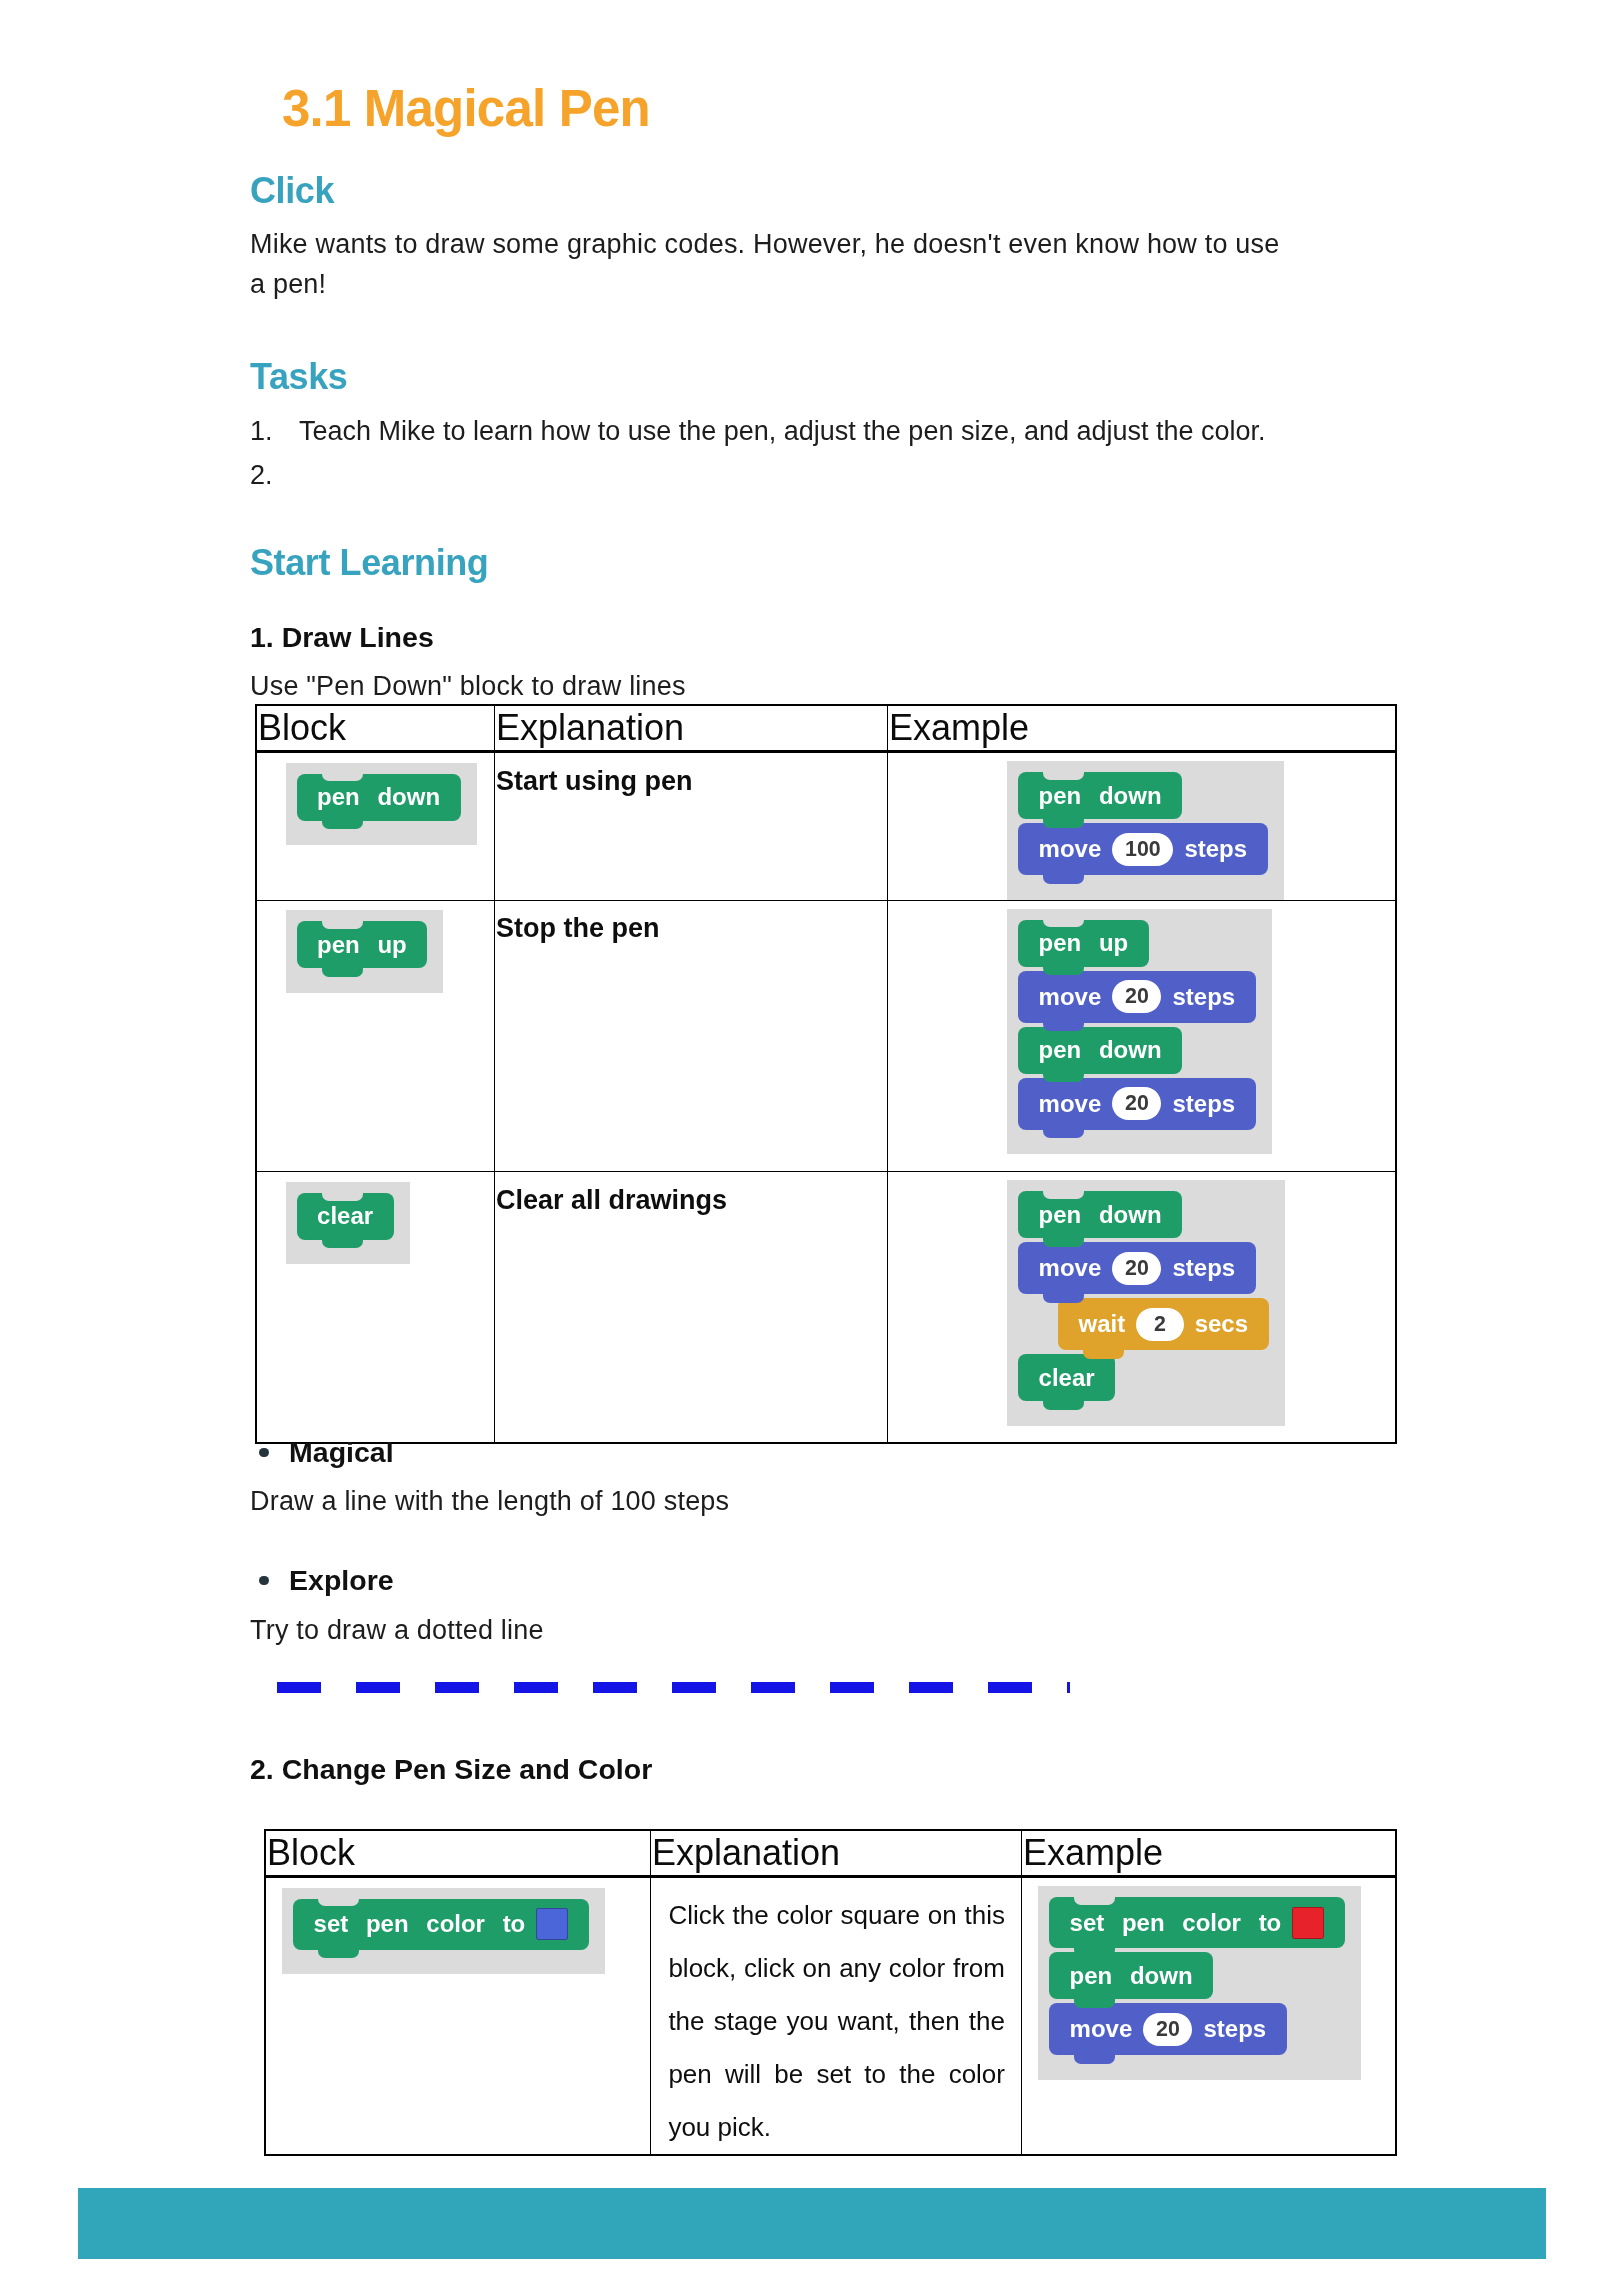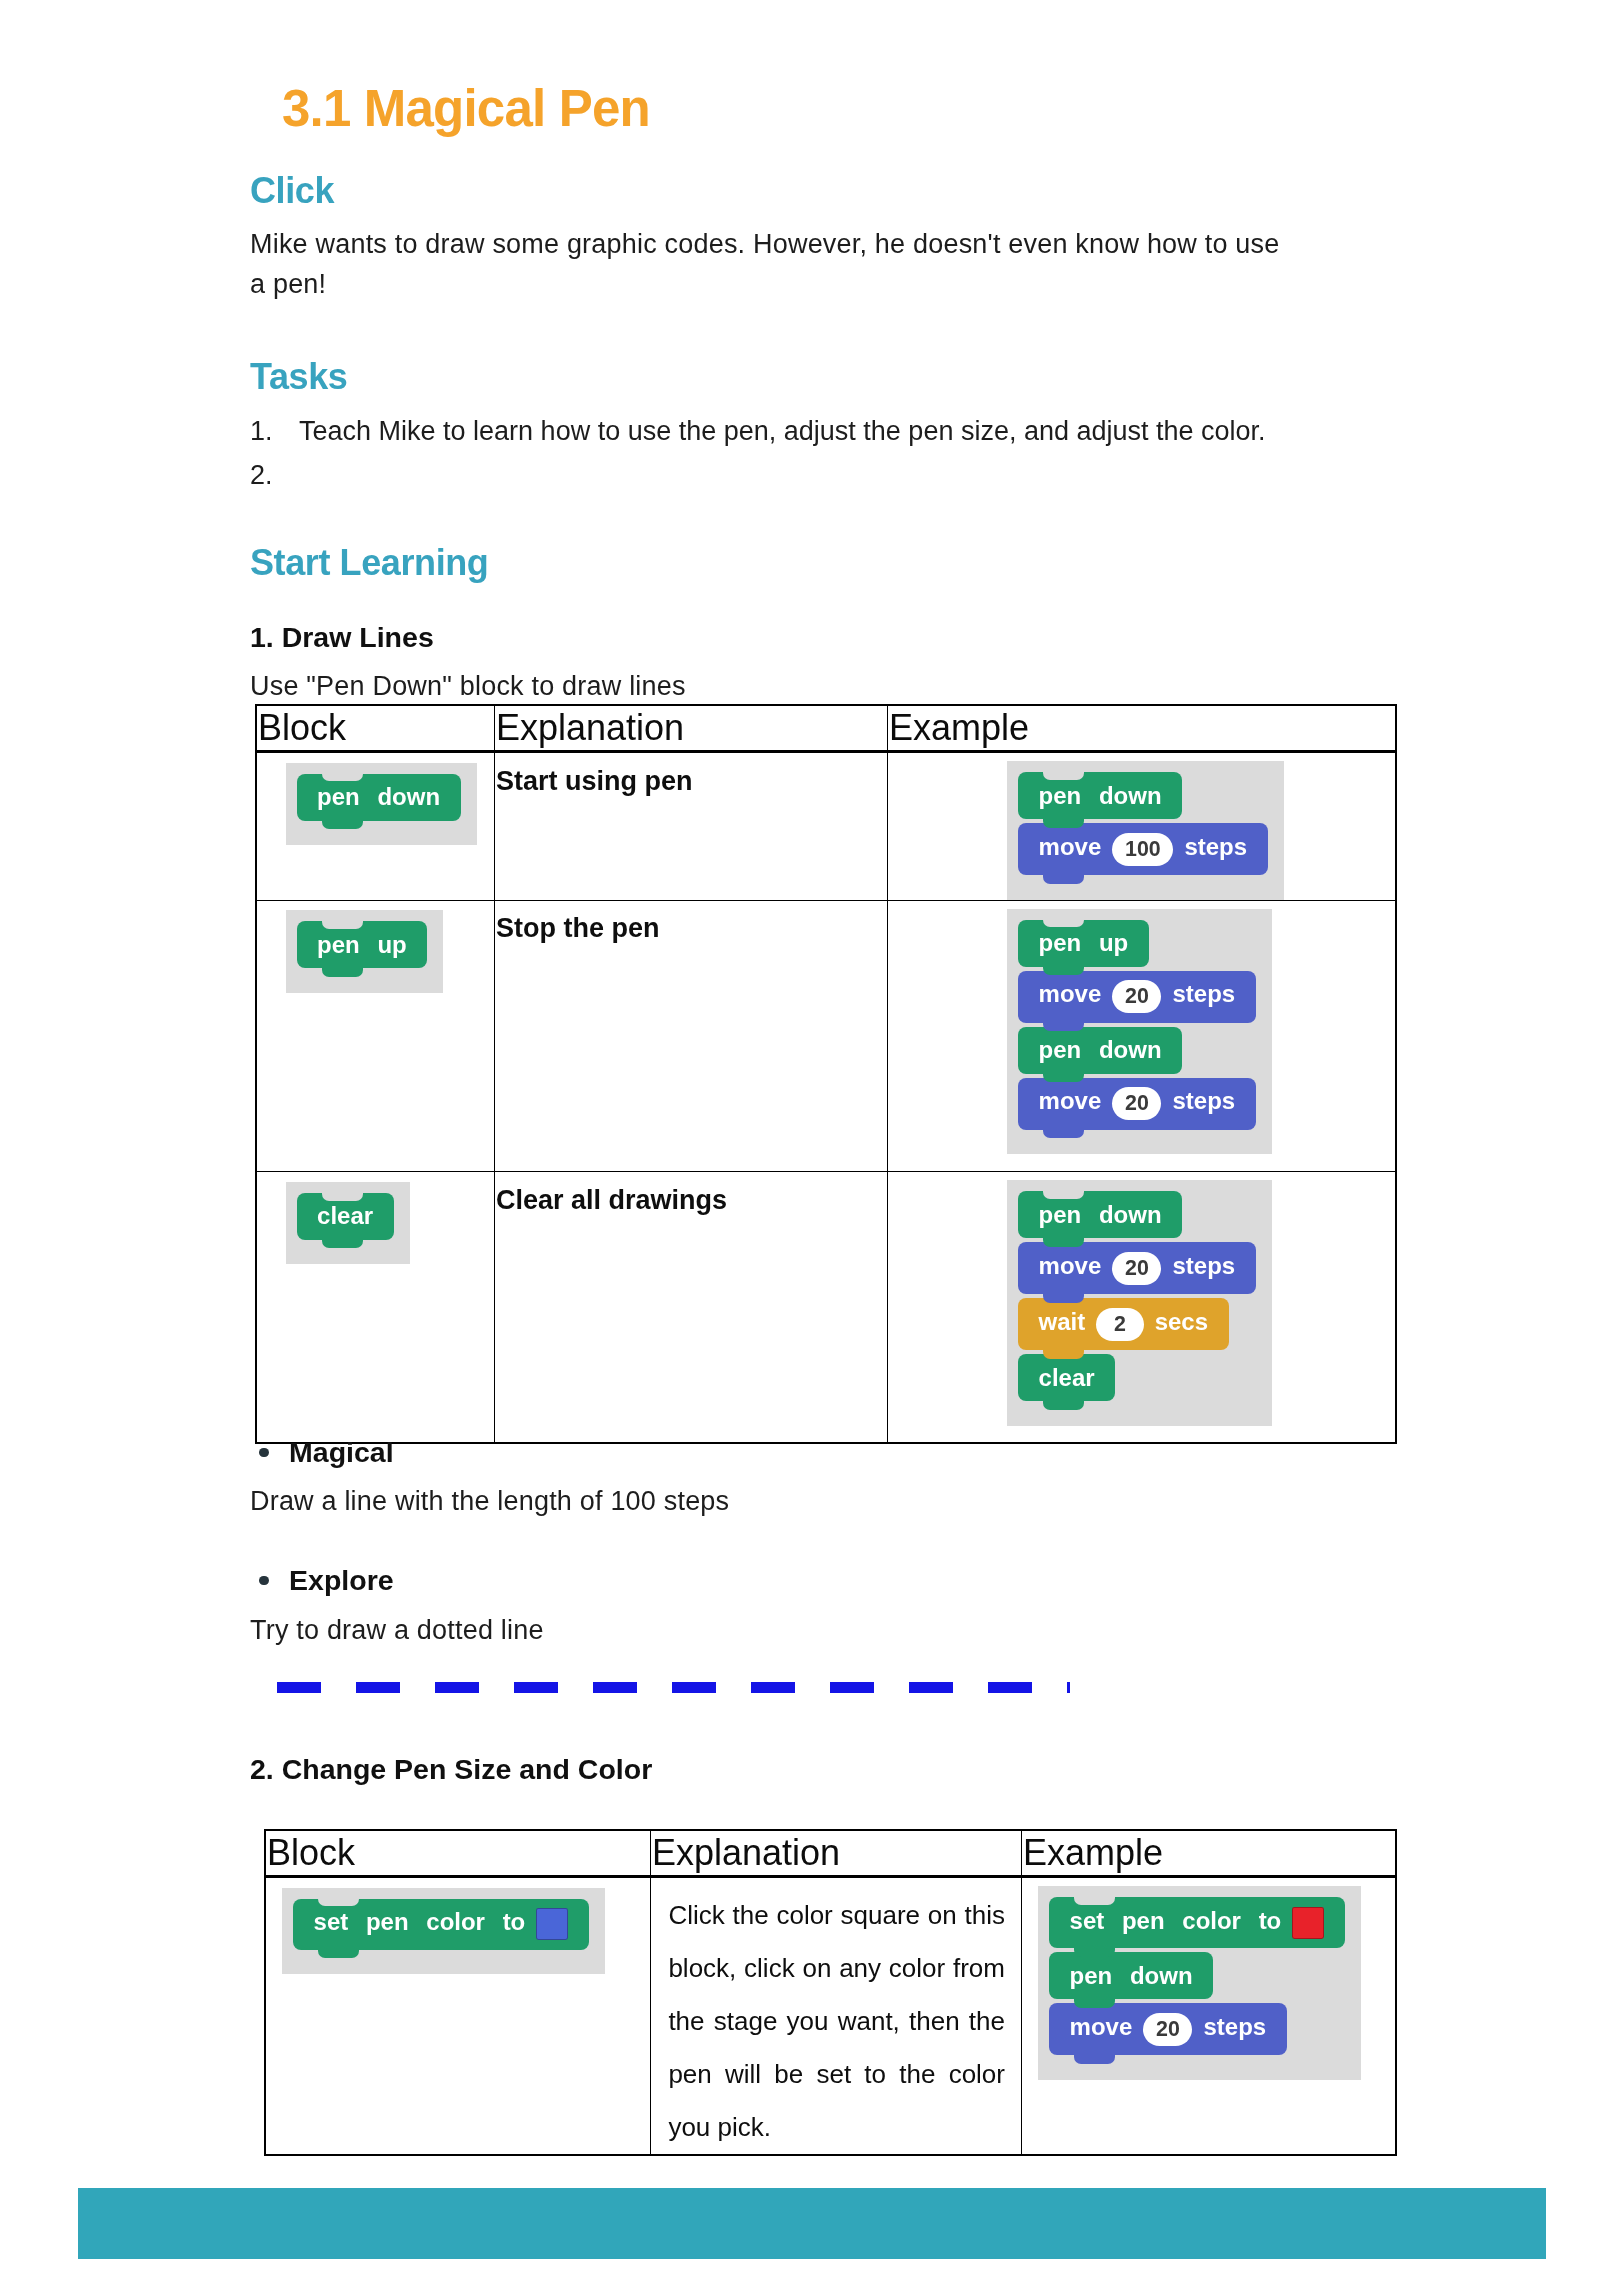--- a/index.html
+++ b/index.html
@@ -50,31 +50,31 @@
   .t .expl{font-size:27px;color:#0e0e0e;padding-top:12.7px;}
   .t1 .expl{text-align:left;font-weight:bold;}
   .t2 .expl{text-align:justify;padding:11px 16px 0 17.4px;line-height:53px;font-size:26px;}
   .t1 .bc{padding:9.5px 0 0 28.5px;}
   .t2 .bc{padding:9.5px 0 0 16px;}
   .t1 .ex{padding:8px 0 0 119px;}
   .t2 .ex{padding:8px 0 0 16px;}
 
   .panel{display:inline-block;background:var(--panel_gray,#DBDBDB);padding:11px 16px 20.6px 11px;}
   .stack{display:flex;flex-direction:column;align-items:flex-start;}
-  .block{position:relative;display:flex;gap:11px;color:#fff;font-weight:bold;
+  .block{position:relative;display:flex;align-items:center;gap:11px;color:#fff;font-weight:bold;
          font-size:24px;padding:9.5px 20.6px;border-radius:8px;margin-bottom:4px;min-height:46px;
          box-sizing:border-box;}
   .block .btxt{word-spacing:11px;white-space:nowrap;}
   .block::after{content:'';position:absolute;bottom:-8.7px;left:25px;width:41px;height:9.5px;
                 border-radius:0 0 7.1px 7.1px;background:inherit;z-index:2;}
   .stack .block:first-child::before{content:'';position:absolute;top:-0.8px;left:25px;width:41px;
                 height:8.7px;border-radius:0 0 7.1px 7.1px;background:var(--panel_gray,#DBDBDB);}
   .block.g{background:var(--block_green,#1F9D69);}
   .block.b{background:var(--block_blue,#5060C8);}
-  .block.o{background:var(--block_orange,#DFA32B);}
+  .block.o{background:var(--block_orange,#DFA32B);margin-left:40px;}
   .pill{background:#fff;color:var(--pill_text,#3a3a3a);border-radius:24px;padding:4px 12.7px;
         font-size:21.4px;font-weight:bold;min-width:22px;text-align:center;}
   .swatch{width:32px;height:32px;border-radius:2.4px;display:inline-block;
           border:1.6px solid rgba(0,0,0,0.3);box-sizing:border-box;}
 
   .footer-bar{position:absolute;left:78px;top:2188px;width:1468px;height:71px;
               background:var(--footer_teal,#31A6BA);}
 </style>
 </head>
 <body>

